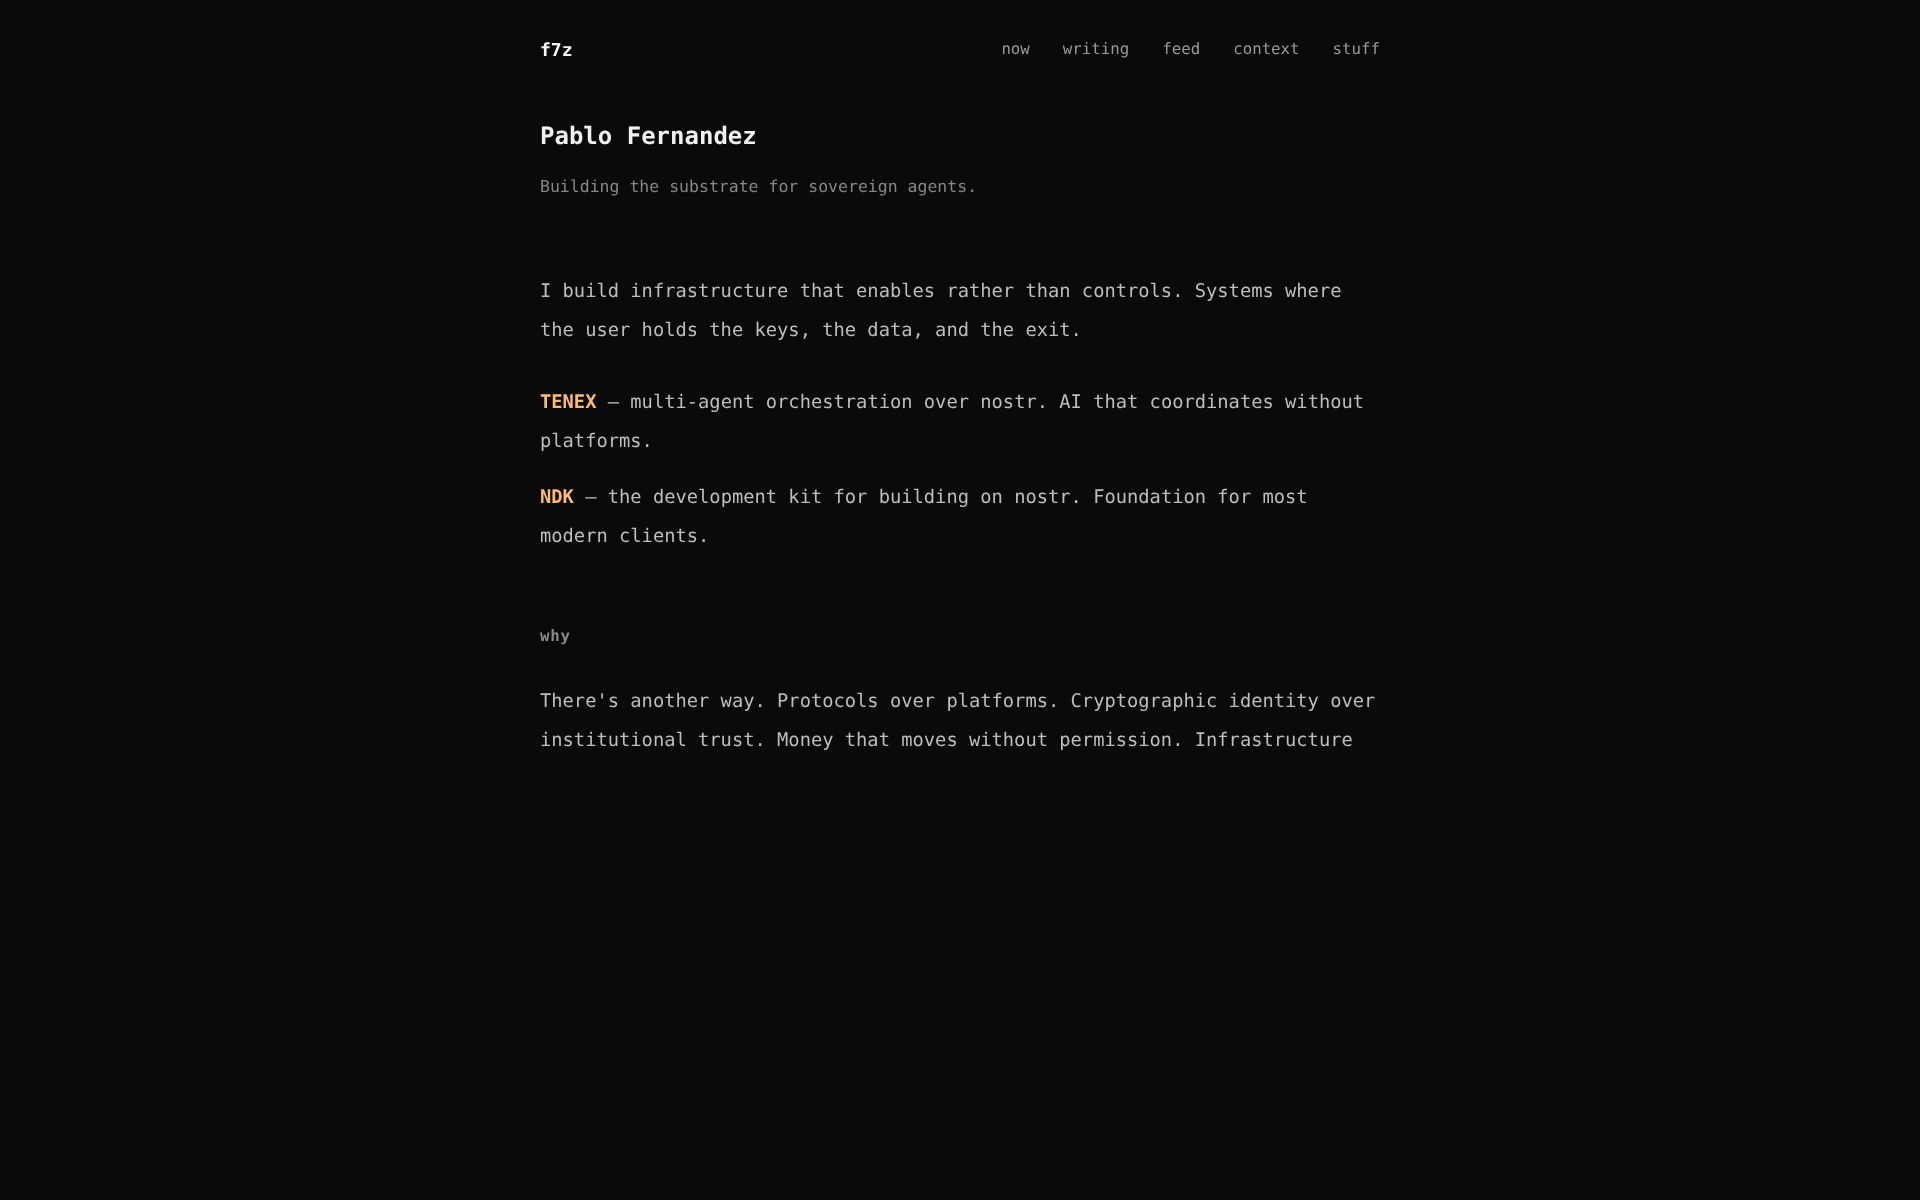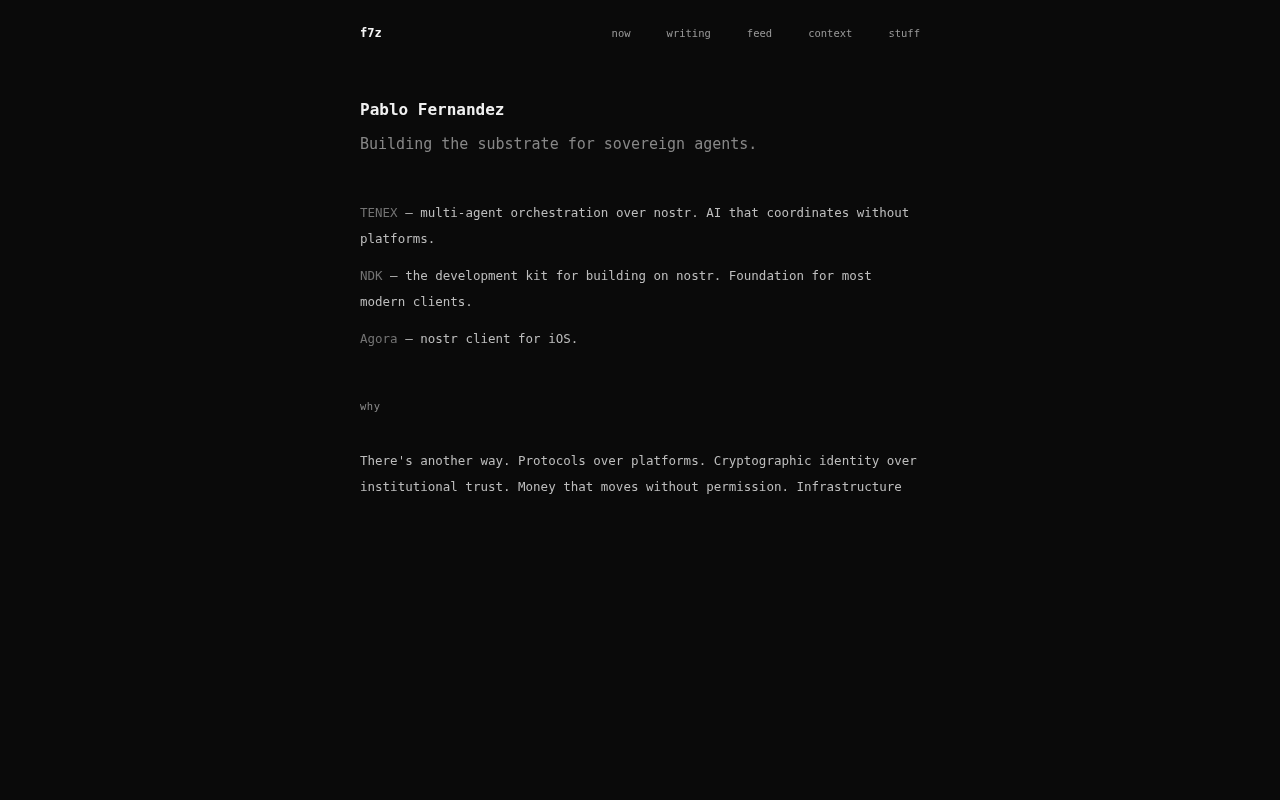--- a/index.html
+++ b/index.html
@@ -14,72 +14,72 @@
     width: 560px;
     margin: 0 auto;
     padding-top: 25px;
   }
   
   .site-header {
     display: flex;
     justify-content: space-between;
     align-items: flex-start;
     line-height: 16px;
-    margin-bottom: 58px;
+    margin-bottom: 39px;
   }
   .logo {
     font-size: 12px;
     font-weight: bold;
     color: #f5f5f5;
     text-decoration: none;
     cursor: pointer;
   }
-  .nav { display: flex; gap: 36px; }
+  .nav { display: flex; gap: 22px; }
   .nav-link {
     font-size: 10.5px;
     color: #999999;
     text-decoration: none;
     cursor: pointer;
   }
   
   .page-title {
     font-size: 16px;
     font-weight: bold;
     color: #f0f0f0;
     line-height: 22px;
     margin-bottom: 15px;
   }
   .tagline {
-    font-size: 15px;
+    font-size: 11px;
     color: #878787;
     line-height: 16px;
     margin-bottom: 48px;
   }
   
   p.body-text {
     font-size: 12.5px;
     line-height: 26px;
     color: #bdbdbd;
     margin-bottom: 14px;
   }
   .projects { margin-top: 22px; }
   .projects p.body-text { margin-bottom: 11px; }
   .project-name {
-    font-weight: normal;
-    color: #737373;
+    font-weight: bold;
+    color: #fdba74;
     cursor: pointer;
   }
   .section-label {
     font-size: 10.5px;
     color: #8a8a8a;
     line-height: 16px;
     letter-spacing: 0.5px;
     margin-top: 46px;
-    margin-bottom: 34px;
-    font-weight: normal;
+    margin-bottom: 22px;
+    font-weight: bold;
   }
 </style>
 </head>
 <body>
 
 <div class="container">
 
   <header class="site-header">
     <a class="logo">f7z</a>
     <nav class="nav">
@@ -88,24 +88,24 @@
       <a class="nav-link">feed</a>
       <a class="nav-link">context</a>
       <a class="nav-link">stuff</a>
     </nav>
   </header>
 
   <h1 class="page-title">Pablo Fernandez</h1>
   <div class="tagline">Building the substrate for sovereign agents.</div>
 
   <main>
+    <p class="body-text">I build infrastructure that enables rather than controls. Systems where the user holds the keys, the data, and the exit.</p>
 
     <div class="projects">
       <p class="body-text"><span class="project-name">TENEX</span> <span>— multi-agent orchestration over nostr. AI that coordinates without platforms.</span></p>
       <p class="body-text"><span class="project-name">NDK</span> <span>— the development kit for building on nostr. Foundation for most modern clients.</span></p>
-      <p class="body-text"><span class="project-name">Agora</span> <span>— nostr client for iOS.</span></p>
     </div>
 
     <h2 class="section-label">why</h2>
     <p class="body-text">There's another way. Protocols over platforms. Cryptographic identity over institutional trust. Money that moves without permission. Infrastructure</p>
   </main>
 
 </div>
 
 </body></html>

